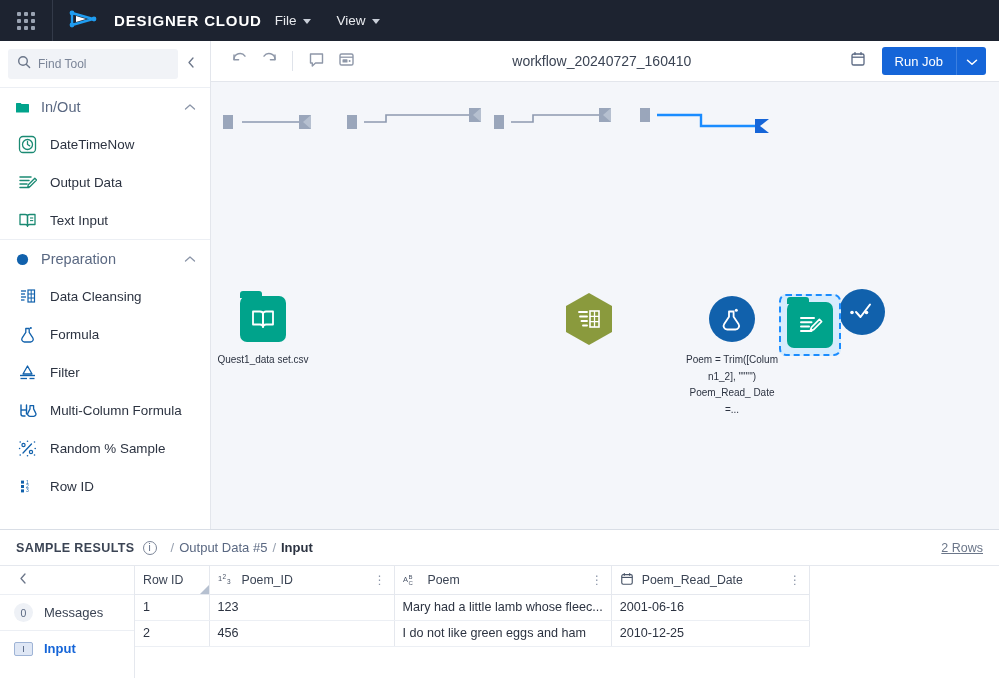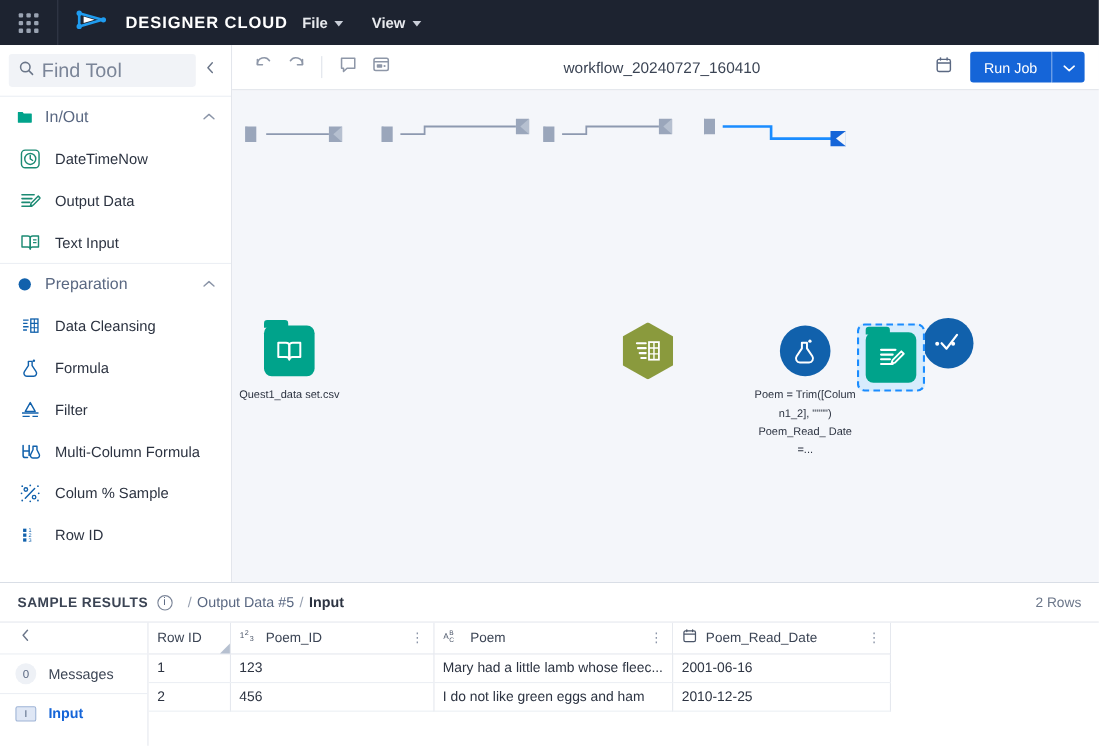--- a/index.html
+++ b/index.html
@@ -25,21 +25,20 @@
   .grid-dots i { width: 4px; height: 4px; background: #9aa3b2; border-radius: 1px; display: block; }
   .topbar-sep { width: 1px; height: 41px; background: #333a49; }
   .logo-wrap { display: flex; align-items: center; padding-left: 16px; gap: 15px; }
   .brand {
     font-size: 15px; letter-spacing: .85px; font-weight: 600; color: #fff;
   }
   .menu-item {
     display: flex; align-items: center; gap: 6px;
     padding: 4px 13px; height: 41px; font-size: 13.5px; color: #e8eaee;
     cursor: pointer;
-    font-weight: bold;
   }
   .menu-item:first-of-type { margin-left: 26px; }
   .caret-down {
     width: 0; height: 0; border-left: 4.5px solid transparent;
     border-right: 4.5px solid transparent; border-top: 5px solid #c9ced8;
     margin-top: 2px;
   }
 
   
   .body-wrap { display: flex; height: 488px; }
@@ -50,21 +49,21 @@
     background: #fff; display: flex; flex-direction: column;
     overflow: hidden;
   }
   .search-row { display: flex; align-items: center; padding: 8px 6px 8px 8px; }
   .search-box {
     flex: 1; height: 30px; background: #f1f3f7; border-radius: 3px;
     display: flex; align-items: center; gap: 7px; padding: 0 9px;
   }
   .search-box input {
     border: 0; background: transparent; outline: none;
-    font-family: inherit; font-size: 18px; color: #4a5568; width: 100%;
+    font-family: inherit; font-size: 12px; color: #4a5568; width: 100%;
   }
   .search-box input::placeholder { color: #7b8598; }
   .collapse-btn {
     width: 26px; height: 30px; display: flex; align-items: center;
     justify-content: center; cursor: pointer; color: #6b7689;
   }
   .cat-header {
     display: flex; align-items: center; height: 38px; padding: 0 14px 0 16px;
     border-top: 1px solid #eceff4; cursor: pointer;
   }
@@ -144,21 +143,21 @@
   }
   .sr-title { font-size: 12.5px; font-weight: bold; letter-spacing: .4px; color: #3b4454; }
   .info-ico {
     width: 14px; height: 14px; border: 1px solid #7b8598; border-radius: 50%;
     margin: 0 9px 0 8px; font-size: 10px; color: #5a6882; display: flex;
     align-items: center; justify-content: center; line-height: 1; cursor: pointer;
   }
   .crumb { font-size: 13px; color: #5a6882; }
   .crumb-sep { font-size: 13px; color: #97a0b0; padding: 0 5px; }
   .crumb-active { font-size: 13px; color: #2c3341; font-weight: bold; }
-  .rows-count { margin-left: auto; font-size: 12.5px; color: #6b7689; }
+  .rows-count { margin-left: auto; font-size: 12.5px; color: #6b7689; text-decoration: underline; }
 
   .results-body { flex: 1; display: flex; }
   .res-side { width: 135px; border-right: 1px solid #e5e8ee; }
   .res-side-top { height: 28px; display: flex; align-items: center; padding-left: 18px; }
   .res-tab {
     height: 36px; display: flex; align-items: center; padding-left: 14px;
     border-top: 1px solid #eceff4; cursor: pointer; gap: 11px;
   }
   .badge-msg {
     width: 19px; height: 19px; border-radius: 50%; background: #eef1f6;
@@ -373,21 +372,21 @@
           <circle cx="2.2" cy="3" r=".8" fill="#1161ac"></circle>
             <circle cx="9.5" cy="2.3" r=".8" fill="#1161ac"></circle>
           <circle cx="16.5" cy="3" r=".8" fill="#1161ac"></circle>
             <circle cx="2.2" cy="16" r=".8" fill="#1161ac"></circle>
           <circle cx="9.5" cy="16.7" r=".8" fill="#1161ac"></circle>
             <circle cx="16.5" cy="16" r=".8" fill="#1161ac"></circle>
           <circle cx="1.6" cy="9.5" r=".8" fill="#1161ac"></circle>
             <circle cx="17.2" cy="9.5" r=".8" fill="#1161ac"></circle>
         </svg>
       </span>
-      <span class="tool-label">Colum % Sample</span>
+      <span class="tool-label">Random % Sample</span>
     </div>
     <div class="tool-item">
       <span class="tool-ico">
         <svg width="19" height="19" viewBox="0 0 19 19">
           <rect x="3" y="3.6" width="3" height="3" fill="#1161ac"></rect>
           <rect x="3" y="8" width="3" height="3" fill="#1161ac"></rect>
           <rect x="3" y="12.4" width="3" height="3" fill="#1161ac"></rect>
           <text x="8" y="6.6" font-size="5" fill="#1161ac" font-family="Liberation Sans, sans-serif">1</text>
           <text x="8" y="11" font-size="5" fill="#1161ac" font-family="Liberation Sans, sans-serif">2</text>
           <text x="8" y="15.4" font-size="5" fill="#1161ac" font-family="Liberation Sans, sans-serif">3</text>

